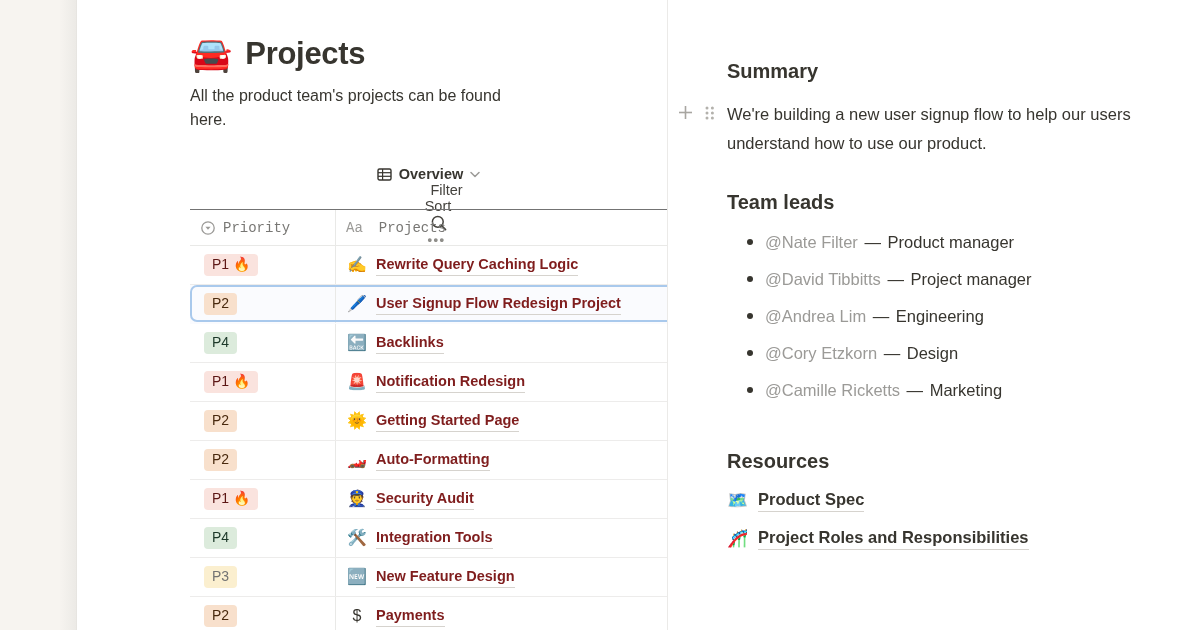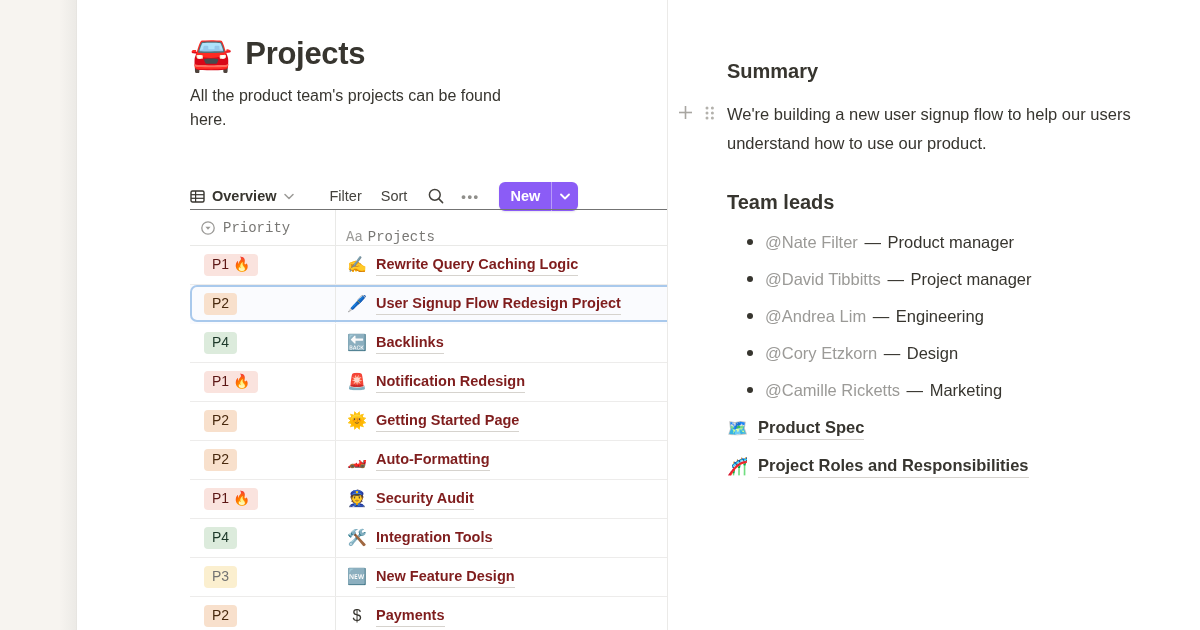--- a/index.html
+++ b/index.html
@@ -20,41 +20,41 @@
     position:absolute;left:77px;top:0;width:590px;height:630px;
     background:#fff;overflow:hidden;
   }
   .page-header{position:absolute;left:113px;top:36px;width:420px;}
   .title-row{display:flex;align-items:center;gap:13px;}
   .page-emoji{font-size:34px;line-height:1;}
   .page-title{font-size:31px;font-weight:700;letter-spacing:-0.3px;color:#37352F;}
   .page-desc{margin-top:12px;font-size:16px;line-height:24px;color:#37352F;width:350px;}
 
   
-  .toolbar{position:absolute;left:113px;top:180px;right:0;height:32px;display:flex;align-items:center;}
+  .toolbar{position:absolute;left:113px;top:166px;right:0;height:32px;display:flex;align-items:center;flex-direction:column;}
   .view-switcher{display:flex;align-items:center;gap:7px;cursor:pointer;}
   .view-label{font-size:14.5px;font-weight:600;color:#37352F;}
   .tb-link{font-size:14.5px;color:#44423D;cursor:pointer;}
   .tb-filter{margin-left:36px;text-align:right;}
   .tb-sort{margin-left:19px;}
   .tb-search{margin-left:20px;display:flex;align-items:center;cursor:pointer;}
   .tb-dots{margin-left:16px;font-size:13px;letter-spacing:1.5px;color:#8F8E8A;cursor:pointer;font-weight:700;}
   .new-btn{
     margin-left:20px;display:flex;align-items:stretch;height:29px;
     background:#8b5cf6;border-radius:6px;overflow:hidden;cursor:pointer;
     box-shadow:0 1px 2px rgba(15,15,15,.1);
   }
   .new-btn-label{display:flex;align-items:center;padding:0 11px;color:#fff;font-size:14.5px;font-weight:600;}
   .new-btn-caret{display:flex;align-items:center;padding:0 8px;border-left:1px solid rgba(255,255,255,.39);}
 
   
   .ptable{position:absolute;left:113px;top:209px;right:0;}
   .thead{display:flex;height:35px;border-top:1px solid #737373;border-bottom:1px solid #E9E9E7;align-items:center;font-family:Liberation Mono, monospace;}
   .th-priority{width:146px;display:flex;align-items:center;gap:7px;padding-left:10px;box-sizing:border-box;border-right:1px solid #E9E9E7;height:100%;}
-  .th-projects{flex:1;display:flex;align-items:flex-end;gap:5px;padding-left:10px;height:100%;}
+  .th-projects{flex:1;display:flex;align-items:center;gap:16px;padding-left:10px;height:100%;}
   .th-label{font-size:14px;color:#787774;}
   .th-aa{font-size:14px;color:#9B9A97;font-weight:400;}
   .trow{display:flex;height:39px;border-bottom:1px solid #EDECEB;position:relative;box-sizing:border-box;cursor:pointer;}
   .cell-priority{width:146px;display:flex;align-items:center;padding-left:14px;box-sizing:border-box;border-right:1px solid #E9E9E7;}
   .cell-title{flex:1;display:flex;align-items:center;gap:9px;padding-left:11px;}
   .badge{
     display:inline-block;padding:2px 8px 3px;border-radius:4px;
     font-size:14px;line-height:17px;white-space:nowrap;
   }
   .remoji{font-size:16px;line-height:1;width:20px;text-align:center;flex:none;}
@@ -291,20 +291,21 @@
 
   <h3 class="rp-h3 h-team">Team leads</h3>
   <ul class="team-list" id="team-list">
       <li><span class="mention">@Nate Filter</span><span class="sep"> — </span><span class="role">Product manager</span></li>
       <li><span class="mention">@David Tibbitts</span><span class="sep"> — </span><span class="role">Project manager</span></li>
       <li><span class="mention">@Andrea Lim</span><span class="sep"> — </span><span class="role">Engineering</span></li>
       <li><span class="mention">@Cory Etzkorn</span><span class="sep"> — </span><span class="role">Design</span></li>
       <li><span class="mention">@Camille Ricketts</span><span class="sep"> — </span><span class="role">Marketing</span></li>
     </ul>
 
+  <h3 class="rp-h3 h-resources">Resources</h3>
   <div class="resource-list" id="resource-list">
       <div class="resource-item">
         <span class="remoji">🗺️</span>
         <span class="rlink">Product Spec</span>
       </div>
       <div class="resource-item">
         <span class="remoji">🎢</span>
         <span class="rlink">Project Roles and Responsibilities</span>
       </div>
     </div>

